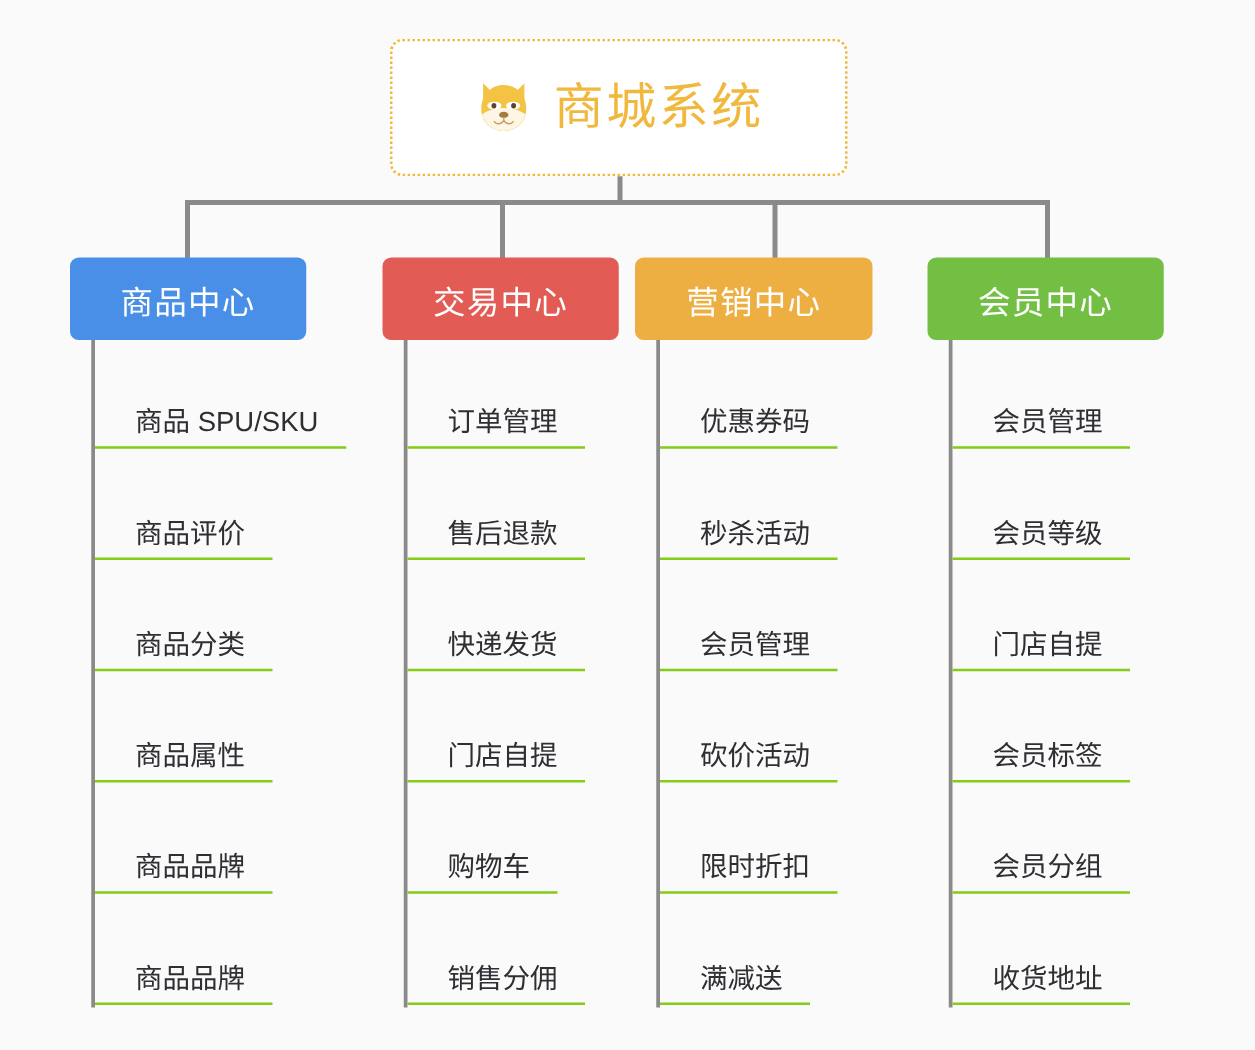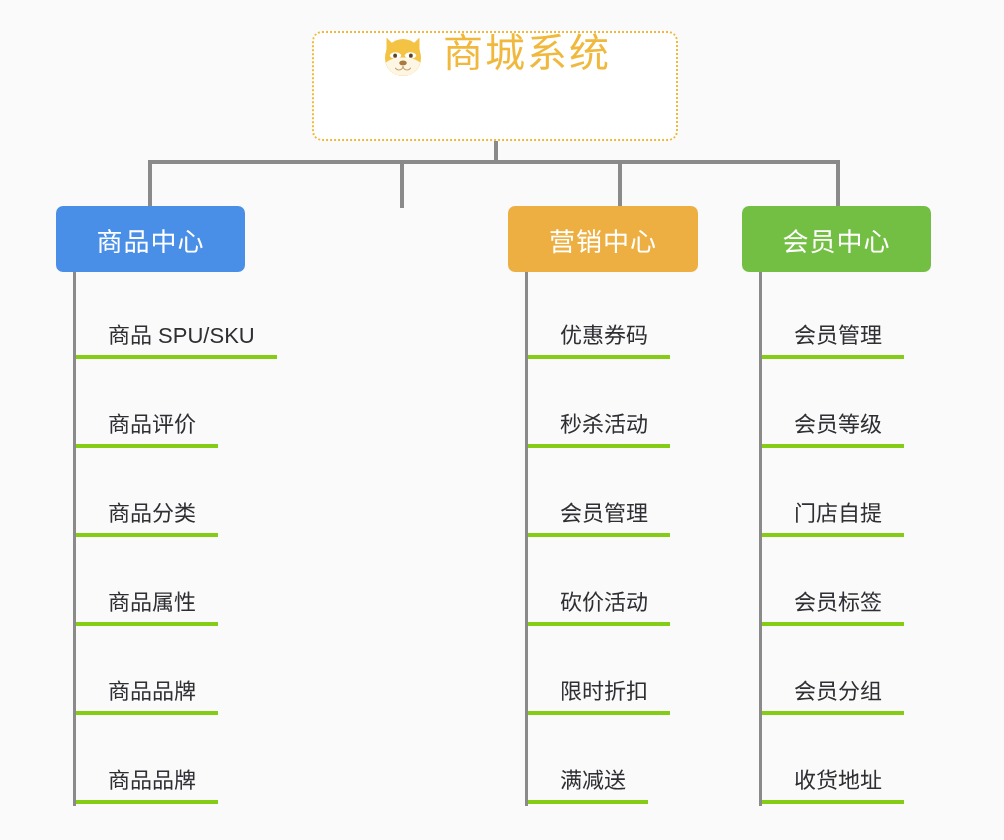--- a/index.html
+++ b/index.html
@@ -27,21 +27,21 @@
     position: absolute;
     left: 312px;
     top: 31px;
     width: 366px;
     height: 110px;
     box-sizing: border-box;
     background: #FFFFFF;
     border: 2px dotted #F0B93E;
     border-radius: 10px;
     display: flex;
-    align-items: flex-start;
+    align-items: center;
     justify-content: center;
     gap: 16px;
   }
   .root-icon {
     width: 48px;
     height: 48px;
     flex: 0 0 auto;
     display: block;
   }
   .root-title {
@@ -119,21 +119,21 @@
     position: relative;
     height: 89px;
     box-sizing: border-box;
     display: flex;
     align-items: flex-end;
     padding-left: 32px;
     padding-bottom: 2px;
   }
   .leaf-text {
     display: inline-block;
-    border-bottom: 4px solid #84cc16;
+    border-bottom: 2px solid #84cc16;
     padding: 0 22px 7px 0;
     font-size: 22px;
     line-height: 1.15;
     color: #2E2E33;
     white-space: nowrap;
     margin-left: -32px;
     padding-left: 32px;
   }
 </style>
 </head>
@@ -183,20 +183,43 @@
         </div>
       <div class="leaf">
           <span class="leaf-text">商品品牌</span>
         </div>
       <div class="leaf">
           <span class="leaf-text">商品品牌</span>
         </div>
     </div>
   </div>
 
+  <div class="branch branch-2">
+    <div class="branch-header">交易中心</div>
+    <div class="children">
+      <div class="leaf">
+          <span class="leaf-text">订单管理</span>
+        </div>
+      <div class="leaf">
+          <span class="leaf-text">售后退款</span>
+        </div>
+      <div class="leaf">
+          <span class="leaf-text">快递发货</span>
+        </div>
+      <div class="leaf">
+          <span class="leaf-text">门店自提</span>
+        </div>
+      <div class="leaf">
+          <span class="leaf-text">购物车</span>
+        </div>
+      <div class="leaf">
+          <span class="leaf-text">销售分佣</span>
+        </div>
+    </div>
+  </div>
 
   <div class="branch branch-3">
     <div class="branch-header">营销中心</div>
     <div class="children">
       <div class="leaf">
           <span class="leaf-text">优惠券码</span>
         </div>
       <div class="leaf">
           <span class="leaf-text">秒杀活动</span>
         </div>

